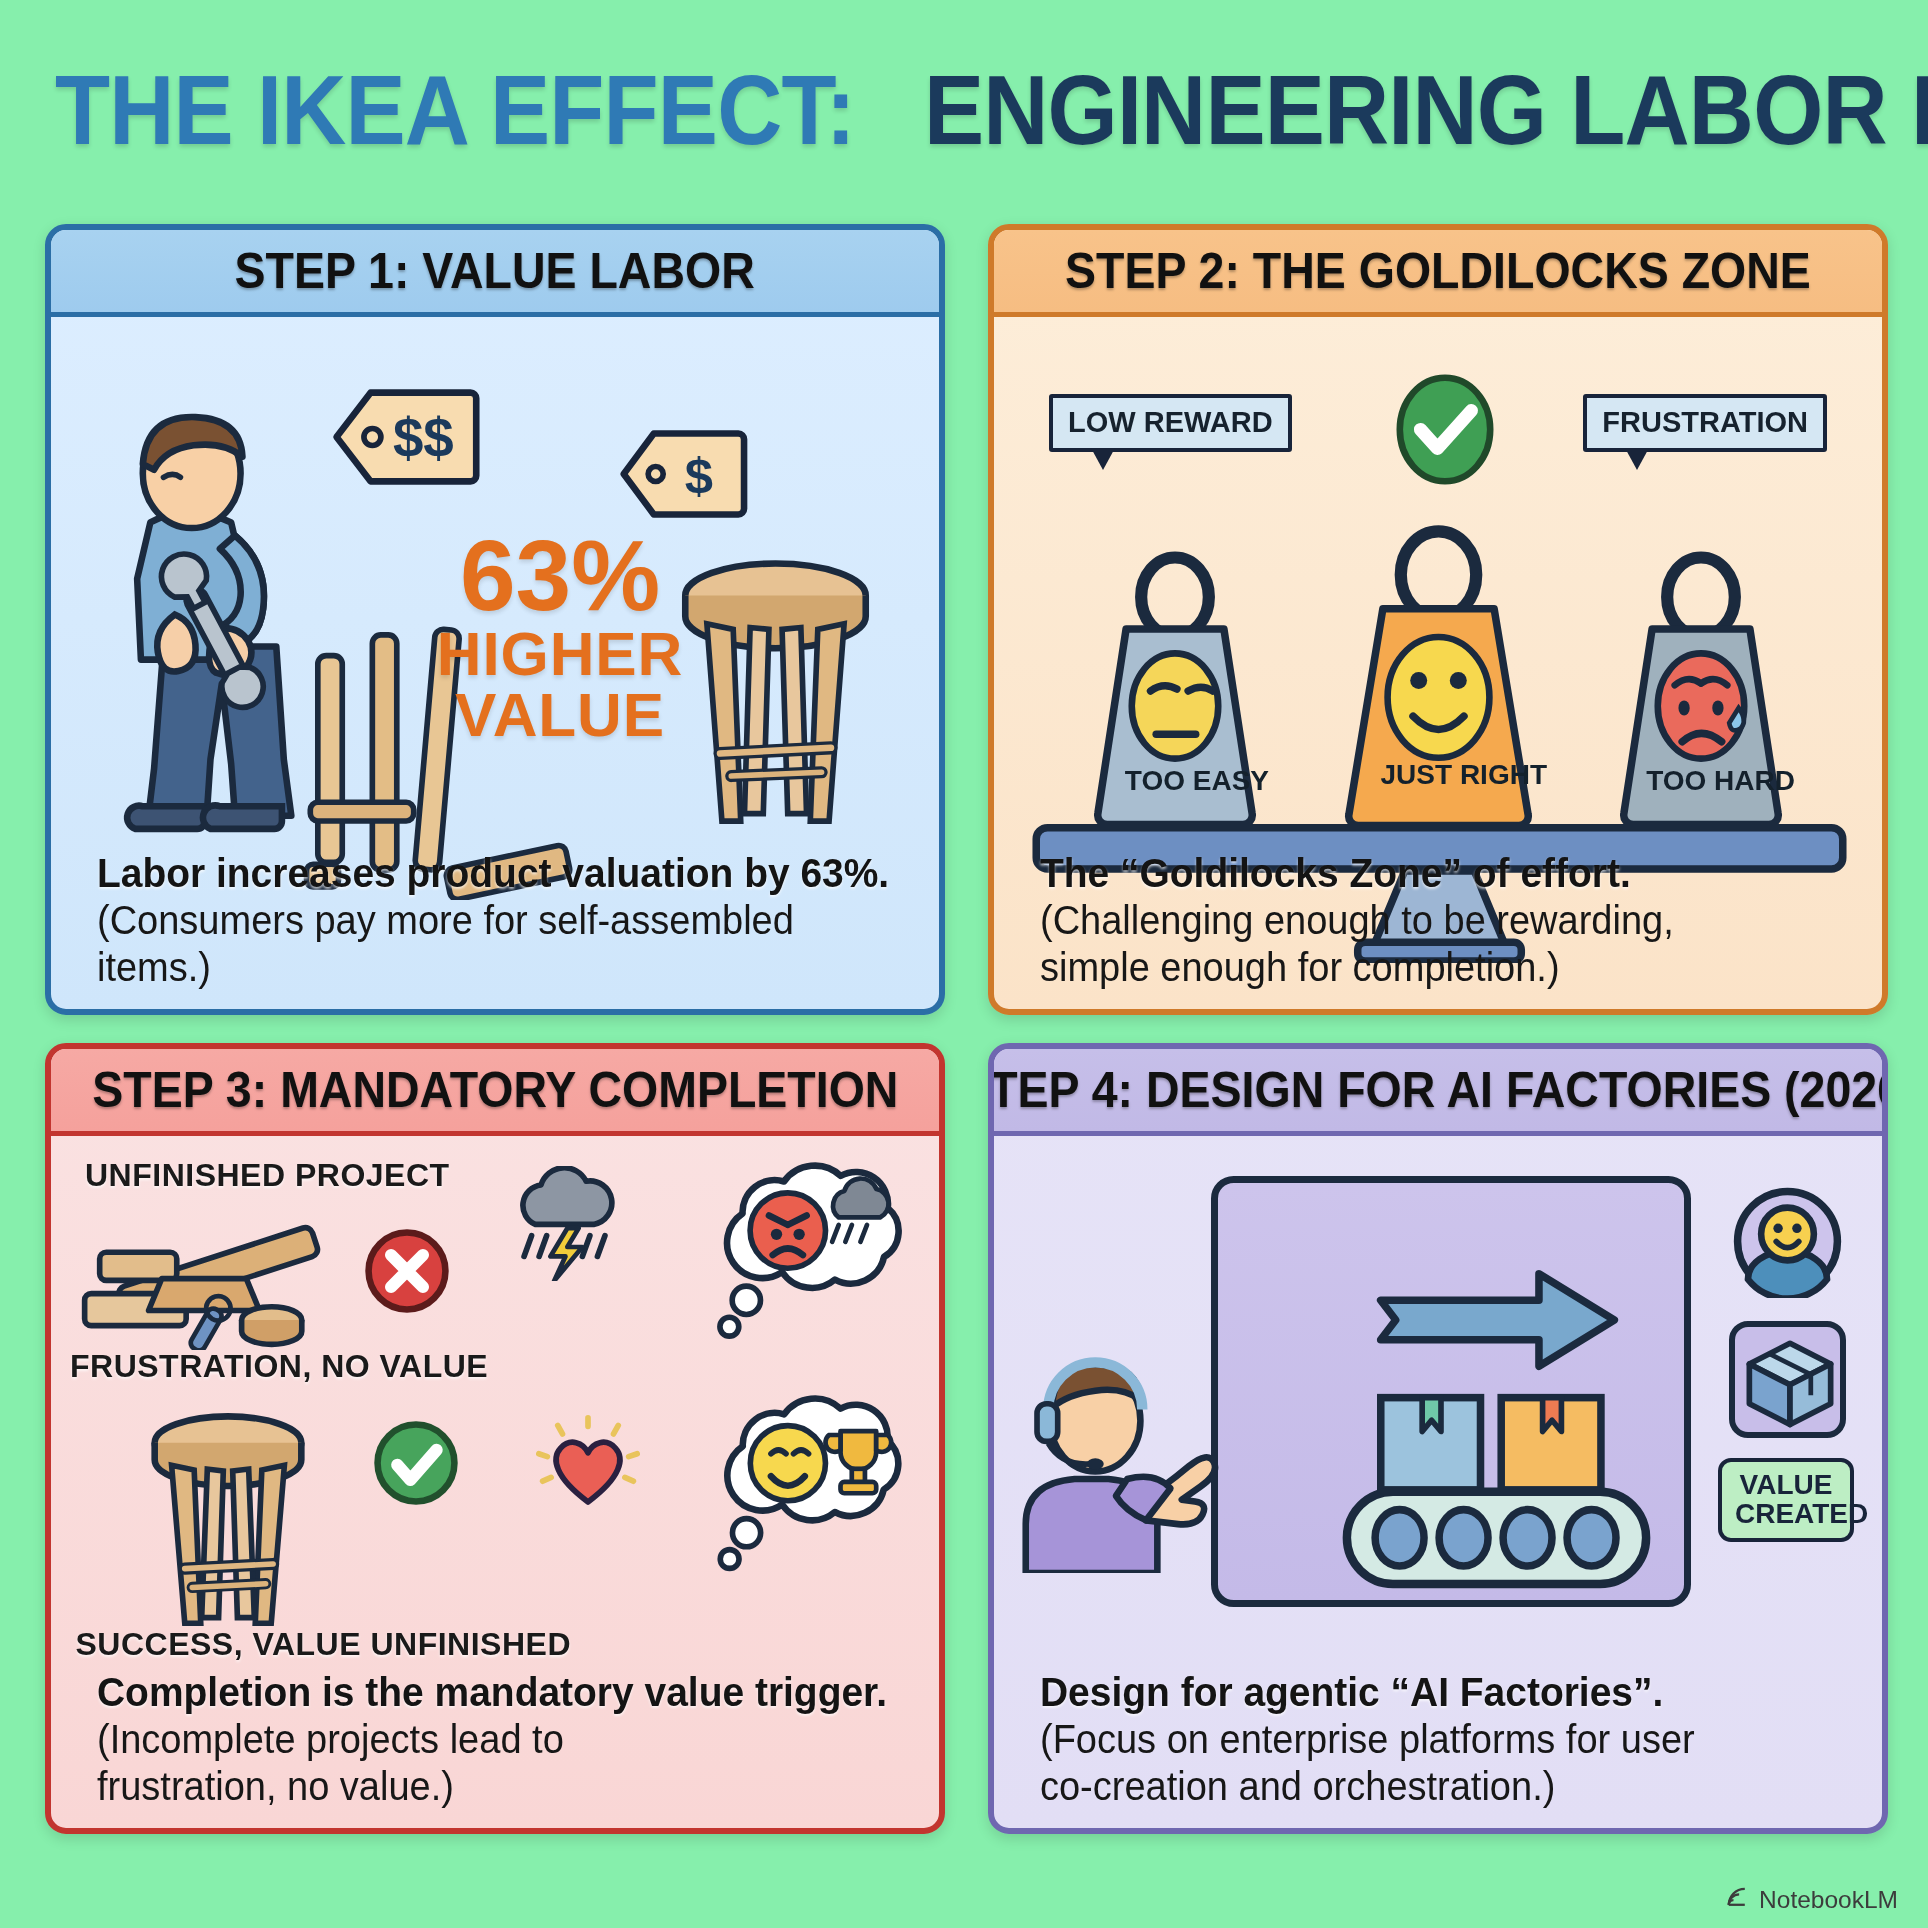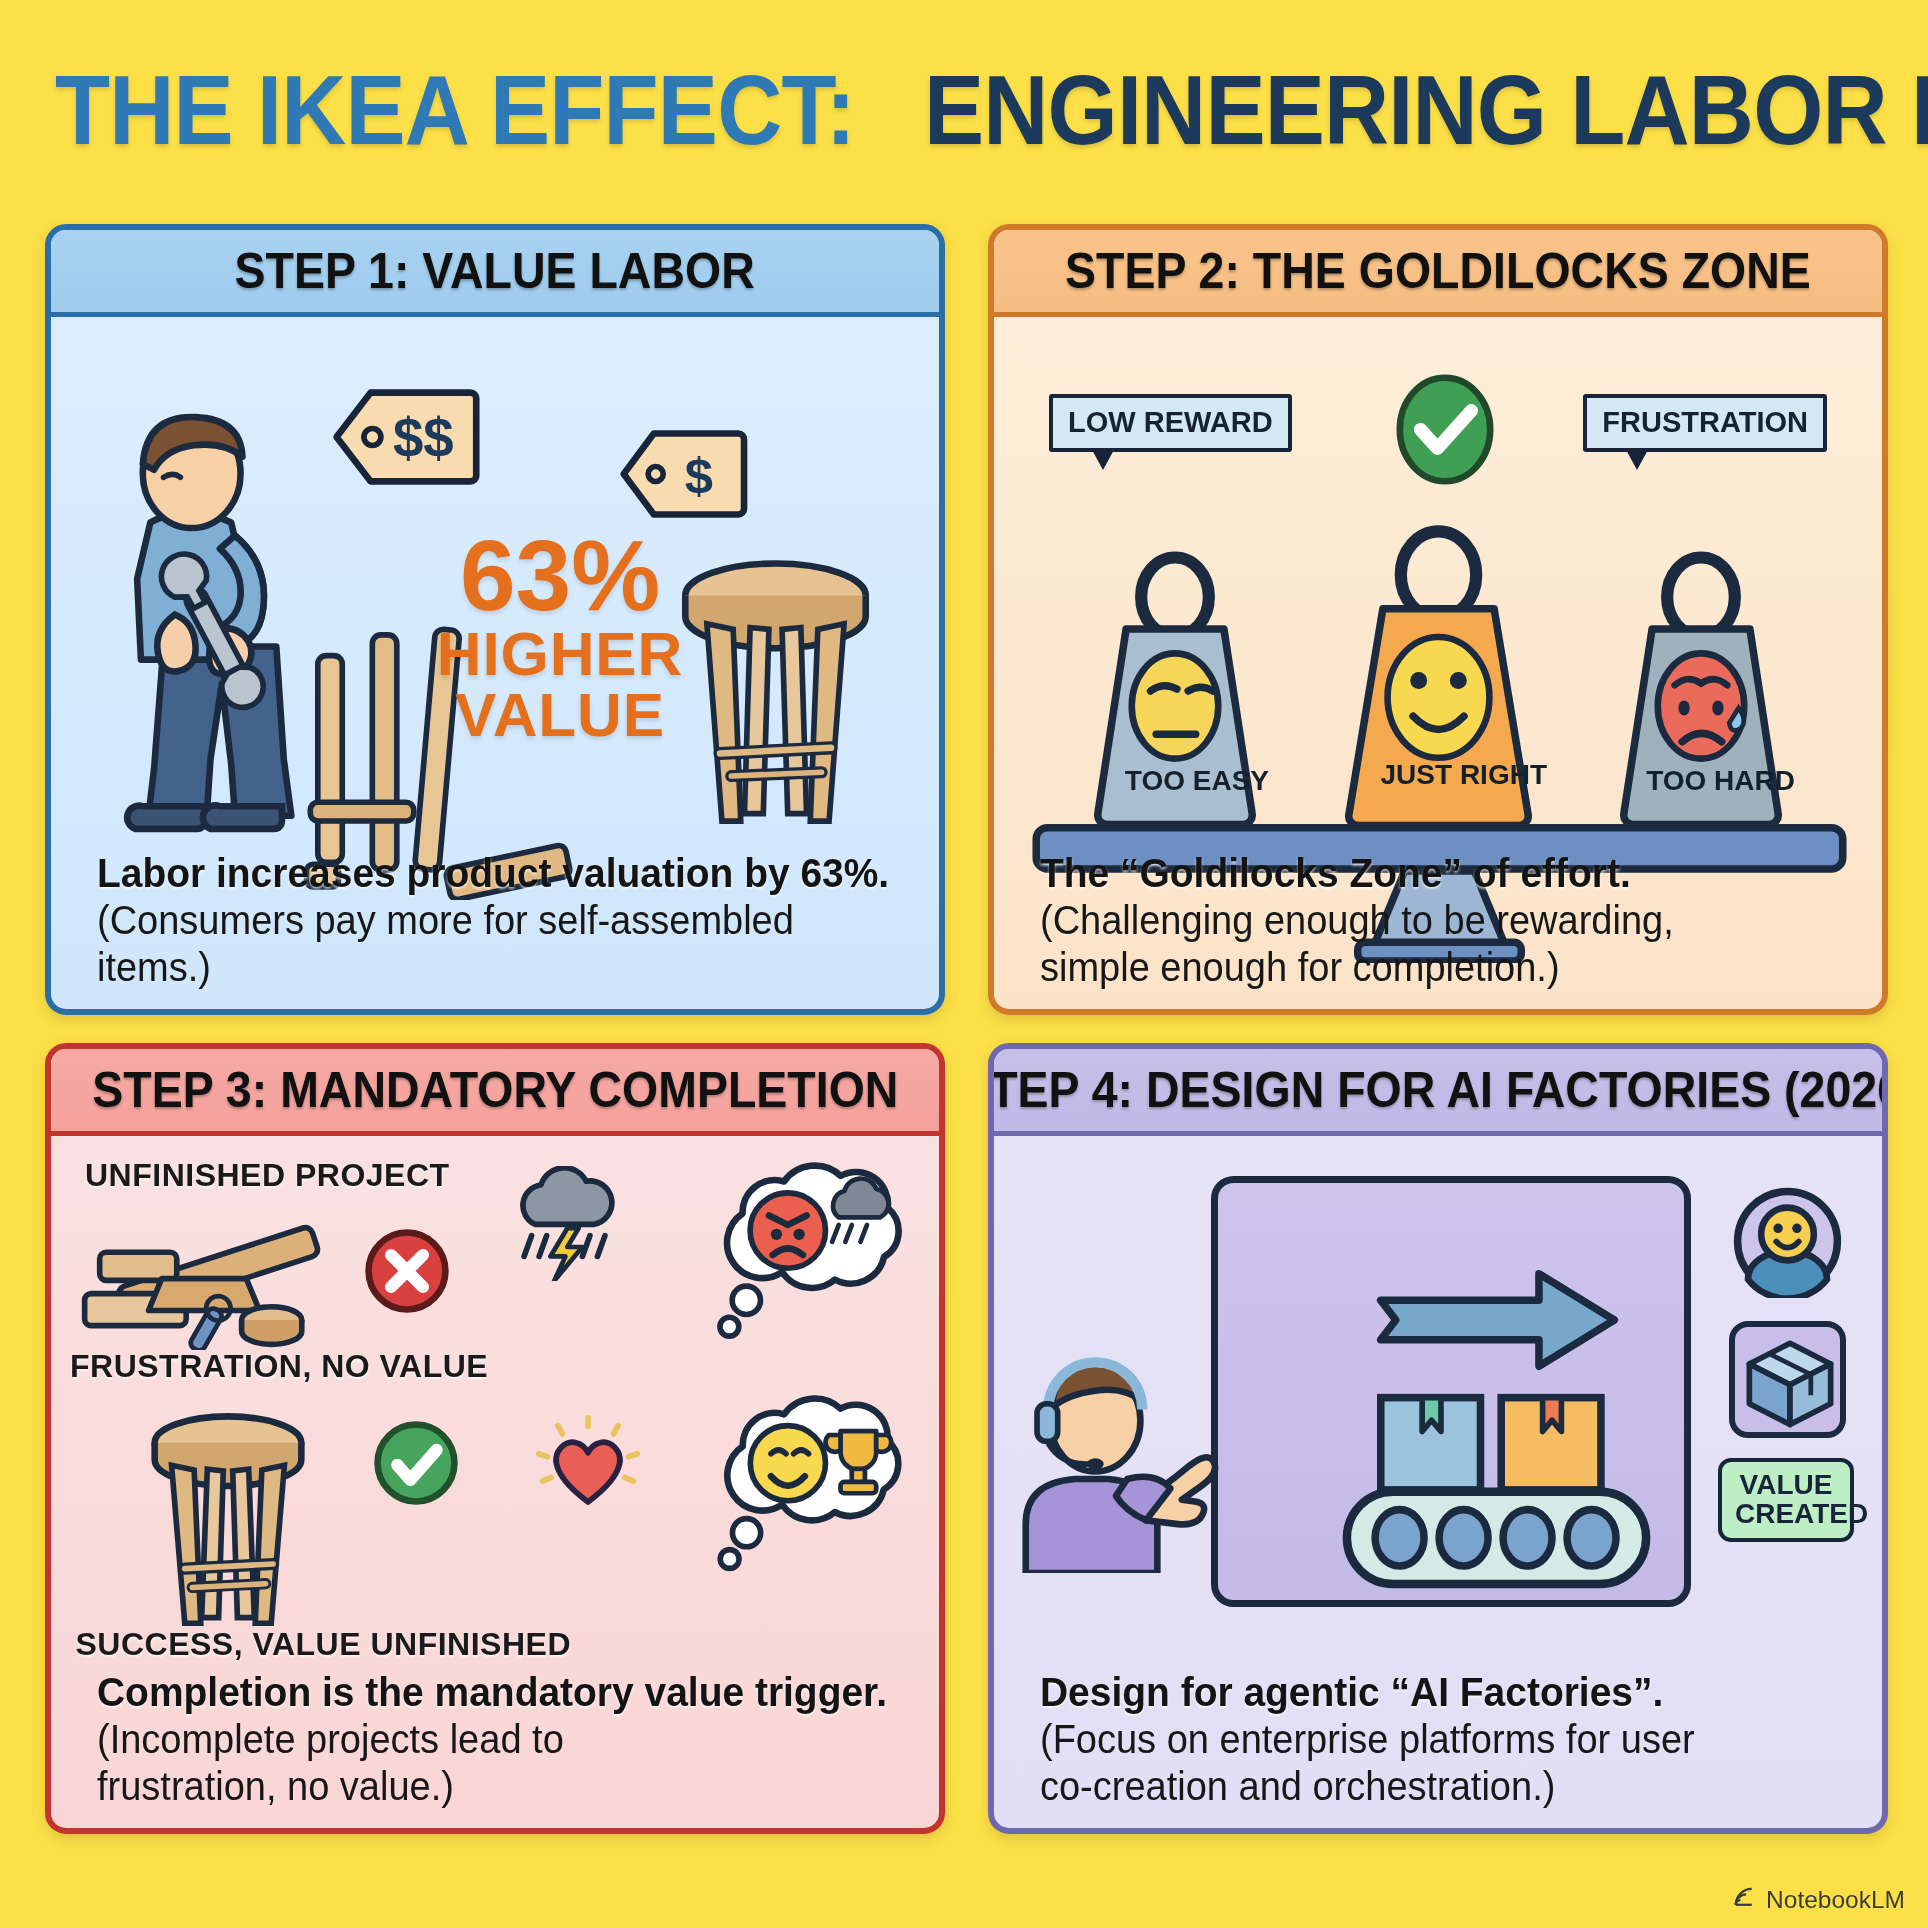--- a/index.html
+++ b/index.html
@@ -5,21 +5,21 @@
   * { box-sizing: border-box; margin: 0; padding: 0; }
   html, body {
     width: 1928px; height: 1928px;
     background: #f7f6f3;
     font-family: "Liberation Sans", sans-serif;
     overflow: hidden;
   }
   #page {
     position: relative;
     width: 1928px; height: 1928px;
-    background: #fde047;
+    background: #86efac;
     padding: 0;
   }
 
   
   .title {
     position: absolute;
     top: 58px; left: 55px; right: 38px;
     height: 104px;
     display: flex; align-items: center;
     white-space: nowrap;
@@ -173,21 +173,21 @@
     color: #e4701e;
     line-height: .98;
     text-shadow: 0 2.8px 4.7px rgba(0,0,0,.12);
   }
   .stat .n { font-size: 100px; display:block; }
   .stat .w { font-size: 62px; display:block; letter-spacing: 0.9px;}
 
   
   .watermark {
     position: absolute;
-    right: 23px; bottom: 13px;
+    right: 30px; bottom: 13px;
     display: flex; align-items: center; gap: 9.4px;
     color: #3c3c3c;
     font-family: "Liberation Sans", sans-serif;
     font-size: 24.5px;
   }
 </style>
 </head>
 <body>
 
 <div id="page">

